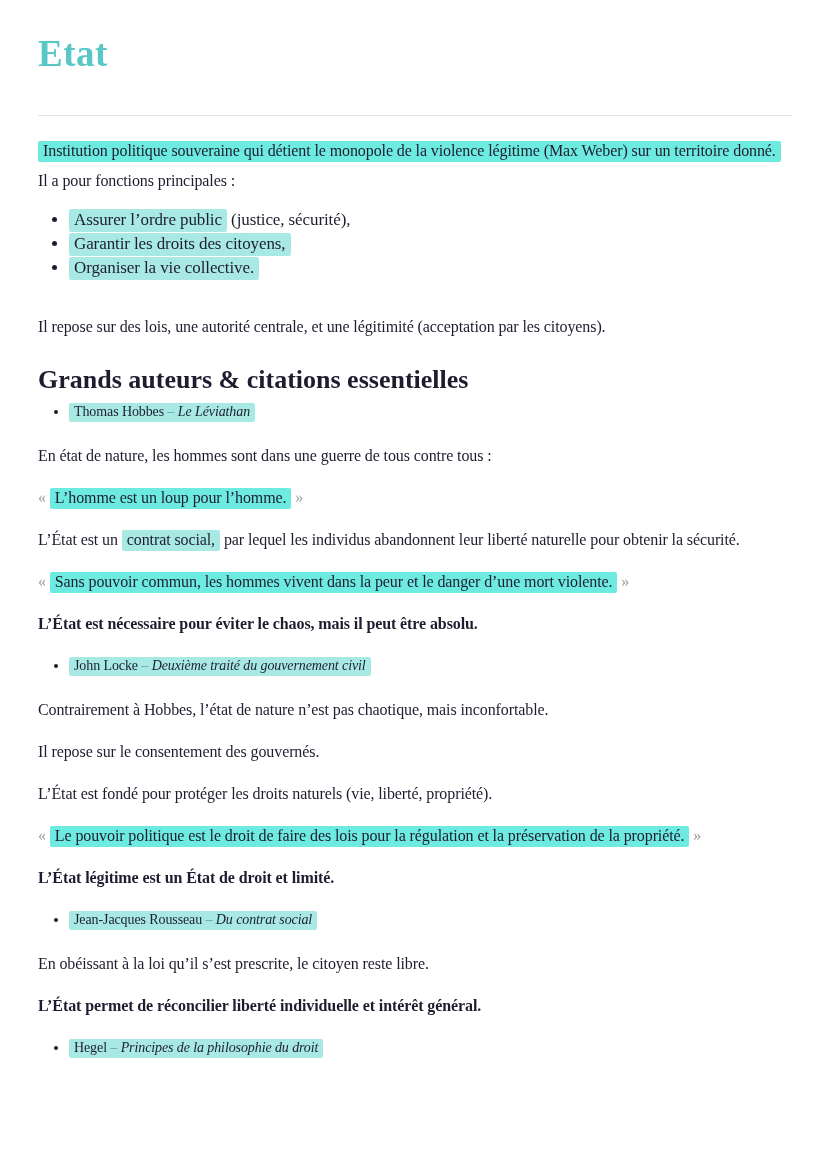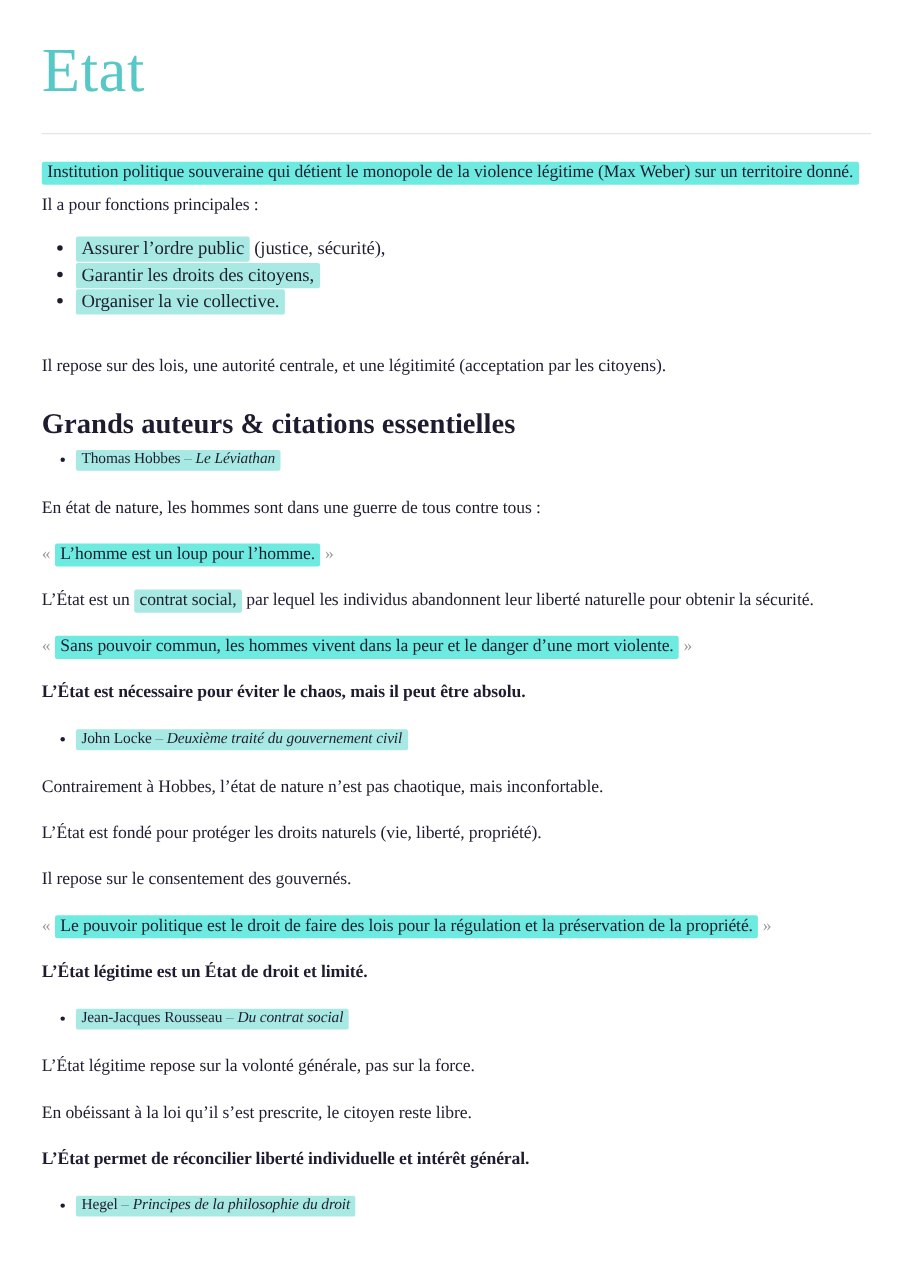--- a/index.html
+++ b/index.html
@@ -16,22 +16,22 @@
   body{
     width:828px;height:1170px;overflow:hidden;
     font-family:"Liberation Serif","DejaVu Serif",serif;
     color:var(--text);
   }
   .page{
     width:828px;min-height:1170px;
     padding:30px 36px 40px 38px;
   }
   h1.doc-title{
-    margin:4px 0 24px;
-    font-size:57px;font-weight:400;line-height:1.1;
+    margin:4px 0 40px;
+    font-size:37px;font-weight:700;line-height:1.1;
     color:var(--accent);letter-spacing:.5px;
   }
   .divider{
     border:none;height:1px;background:var(--divider);
     margin:0 0 20px;
   }
   p{
     margin:0 0 12px;
     font-size:16px;line-height:30px;letter-spacing:-.1px;
   }
@@ -90,33 +90,32 @@
   <p><span class="gmark">«</span> <mark class="hl hl-strong">Sans pouvoir commun, les hommes vivent dans la peur et le danger d’une mort violente.</mark> <span class="gmark">»</span></p>
 
   <p class="strong-p">L’État est nécessaire pour éviter le chaos, mais il peut être absolu.</p>
 
   <ul class="author-list">
     <li><mark class="hl hl-soft"><span>John Locke</span><span class="sep"> – </span><span class="work">Deuxième traité du gouvernement civil</span></mark></li>
   </ul>
 
   <p>Contrairement à Hobbes, l’état de nature n’est pas chaotique, mais inconfortable.</p>
 
+  <p>Il repose sur le consentement des gouvernés.</p>
+
   <p>L’État est fondé pour protéger les droits naturels (vie, liberté, propriété).</p>
-
-  <p>Il repose sur le consentement des gouvernés.</p>
 
   <p><span class="gmark">«</span> <mark class="hl hl-strong">Le pouvoir politique est le droit de faire des lois pour la régulation et la préservation de la propriété.</mark> <span class="gmark">»</span></p>
 
   <p class="strong-p">L’État légitime est un État de droit et limité.</p>
 
   <ul class="author-list">
     <li><mark class="hl hl-soft"><span>Jean-Jacques Rousseau</span><span class="sep"> – </span><span class="work">Du contrat social</span></mark></li>
   </ul>
 
-  <p>L’État légitime repose sur la volonté générale, pas sur la force.</p>
 
   <p>En obéissant à la loi qu’il s’est prescrite, le citoyen reste libre.</p>
 
 
   <p class="strong-p">L’État permet de réconcilier liberté individuelle et intérêt général.</p>
 
   <ul class="author-list">
     <li><mark class="hl hl-soft"><span>Hegel</span><span class="sep"> – </span><span class="work">Principes de la philosophie du droit</span></mark></li>
   </ul>
 

